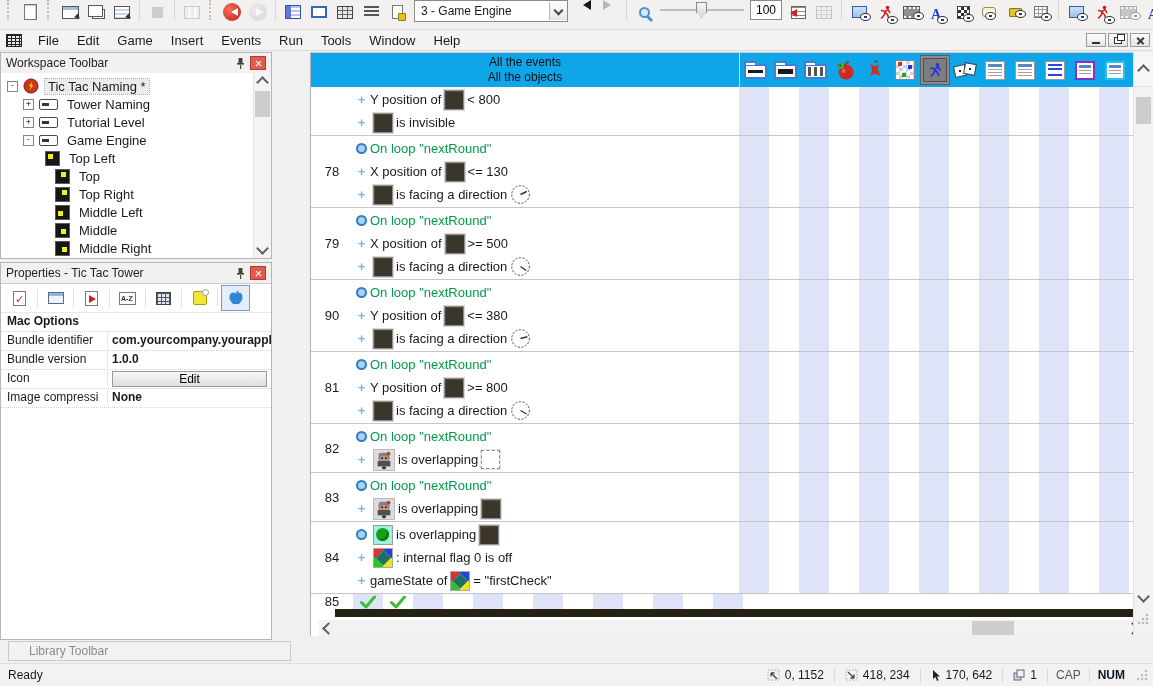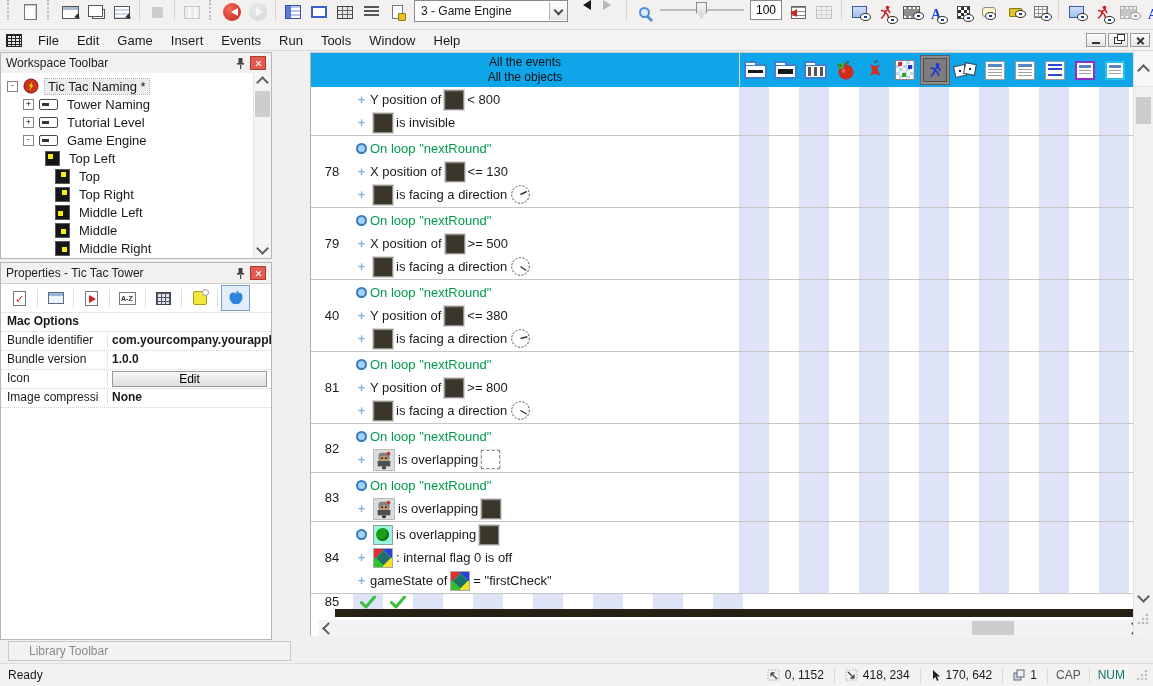--- a/index.html
+++ b/index.html
@@ -123,21 +123,21 @@
   #v-down{position:absolute;left:0;top:538px;width:19px;height:16px;display:flex;align-items:center;justify-content:center}
   #v-grip{position:absolute;left:2px;top:560px}
   
   #statusbar{position:absolute;left:0;top:663px;width:1153px;height:23px;background:#f3f2f1;
              border-top:1px solid #dcdcdc;display:flex;align-items:center;font-size:12px;box-sizing:border-box}
   #st-ready{padding-left:8px}
   #st-right{margin-left:auto;display:flex;align-items:center}
   .scell{display:flex;align-items:center;gap:5px;padding:0 10px;white-space:nowrap}
   .ssep{width:1px;height:15px;background:#dadada}
   #st-cap{color:#555;padding:0 8px}
-  #st-num{color:#0f766e;font-weight:normal;padding:0 8px}
+  #st-num{color:#0f172a;font-weight:bold;padding:0 8px}
   #st-grip{width:18px;height:18px;margin-right:2px}
   
   .ic{display:inline-block;position:relative;vertical-align:middle;box-sizing:border-box;flex:none}
   .ic svg{display:block}
   .eline .ic{margin:0 3px}
   
   .ic-board{width:20px;height:20px;background:#3a362b;border:1px solid #8f8f8f;
             box-shadow:0 0 0 1px #d9d9d9,inset 1px 1px 0 #514c3c}
   .ic-dotted{width:19px;height:19px;background:#fff;border:1px dashed #8a8a8a;box-shadow:0 0 0 1px #e6e6e6}
   .ic-greenball{width:20px;height:20px;background:#9df2e2;border:1px solid #9a9a9a}
@@ -720,21 +720,21 @@
                   <svg width="21" height="21" viewBox="0 0 21 21">
                     <circle cx="10.5" cy="10.5" r="8.8" fill="#fff" stroke="#444" stroke-width="1" stroke-dasharray="2 1.6"></circle>
                     <line x1="10.5" y1="10.5" x2="16.2" y2="14.5" stroke="#333" stroke-width="1.4"></line>
                   </svg>
                 </span>
               </div>
             </div>
             <div class="rgrid"></div>
           </div>
           <div class="erow">
-            <div class="gut">40</div>
+            <div class="gut">90</div>
             <div class="cond">
               <div class="eline green">
                 <span class="bullet dotwrap">
                   <span class="bdot"></span>
                 </span>
                 <span class="etext">On loop "nextRound"</span>
               </div>
               <div class="eline">
                 <span class="bullet">+</span>
                 <span class="etext">Y position of </span>

